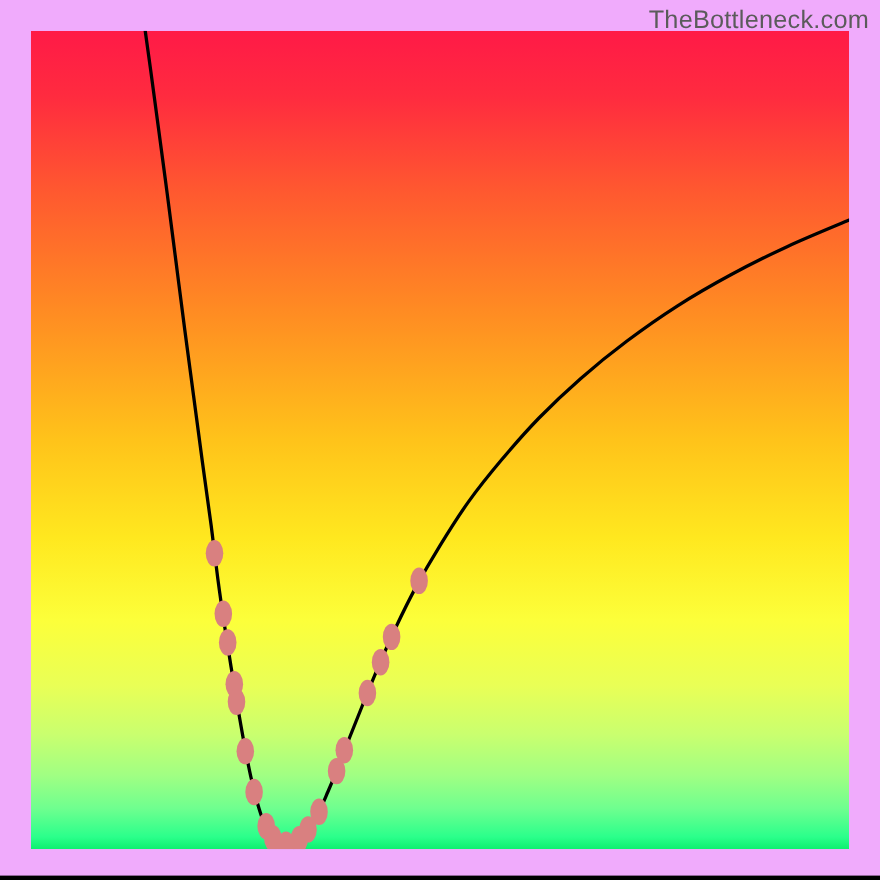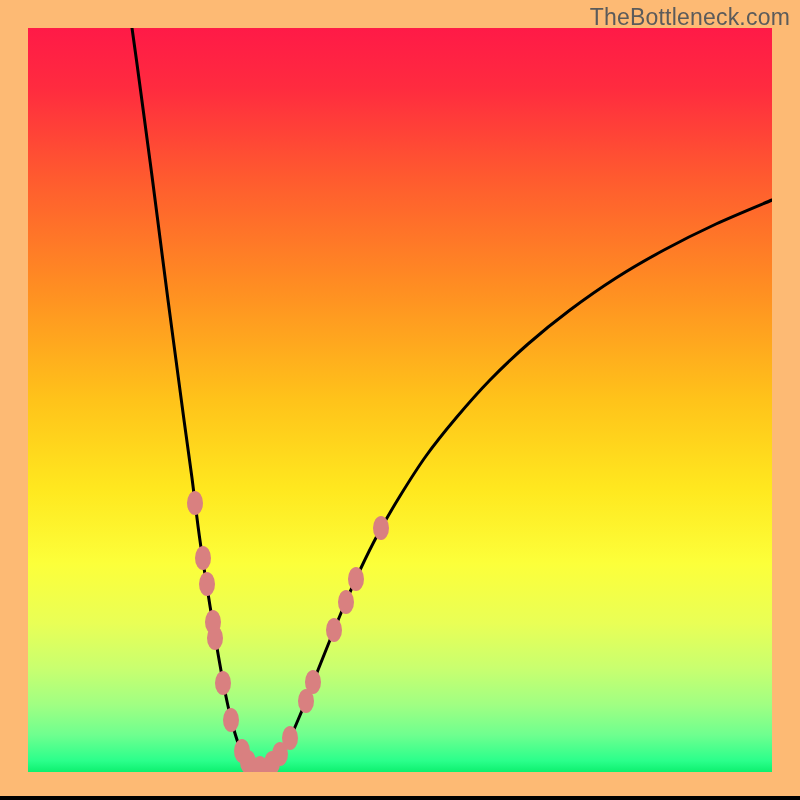--- a/index.html
+++ b/index.html
@@ -10,21 +10,21 @@
     overflow: hidden;
     background: #000;
     font-family: Arial, Helvetica, sans-serif;
   }
   .frame {
     position: absolute;
     left: 0;
     top: 0;
     width: 800px;
     height: 796px;
-    background: #fdba74;
+    background: #f0abfc;
   }
   .plot {
     position: absolute;
     left: 28px;
     top: 28px;
     width: 744px;
     height: 744px;
     overflow: hidden;
   }
   .watermark {

